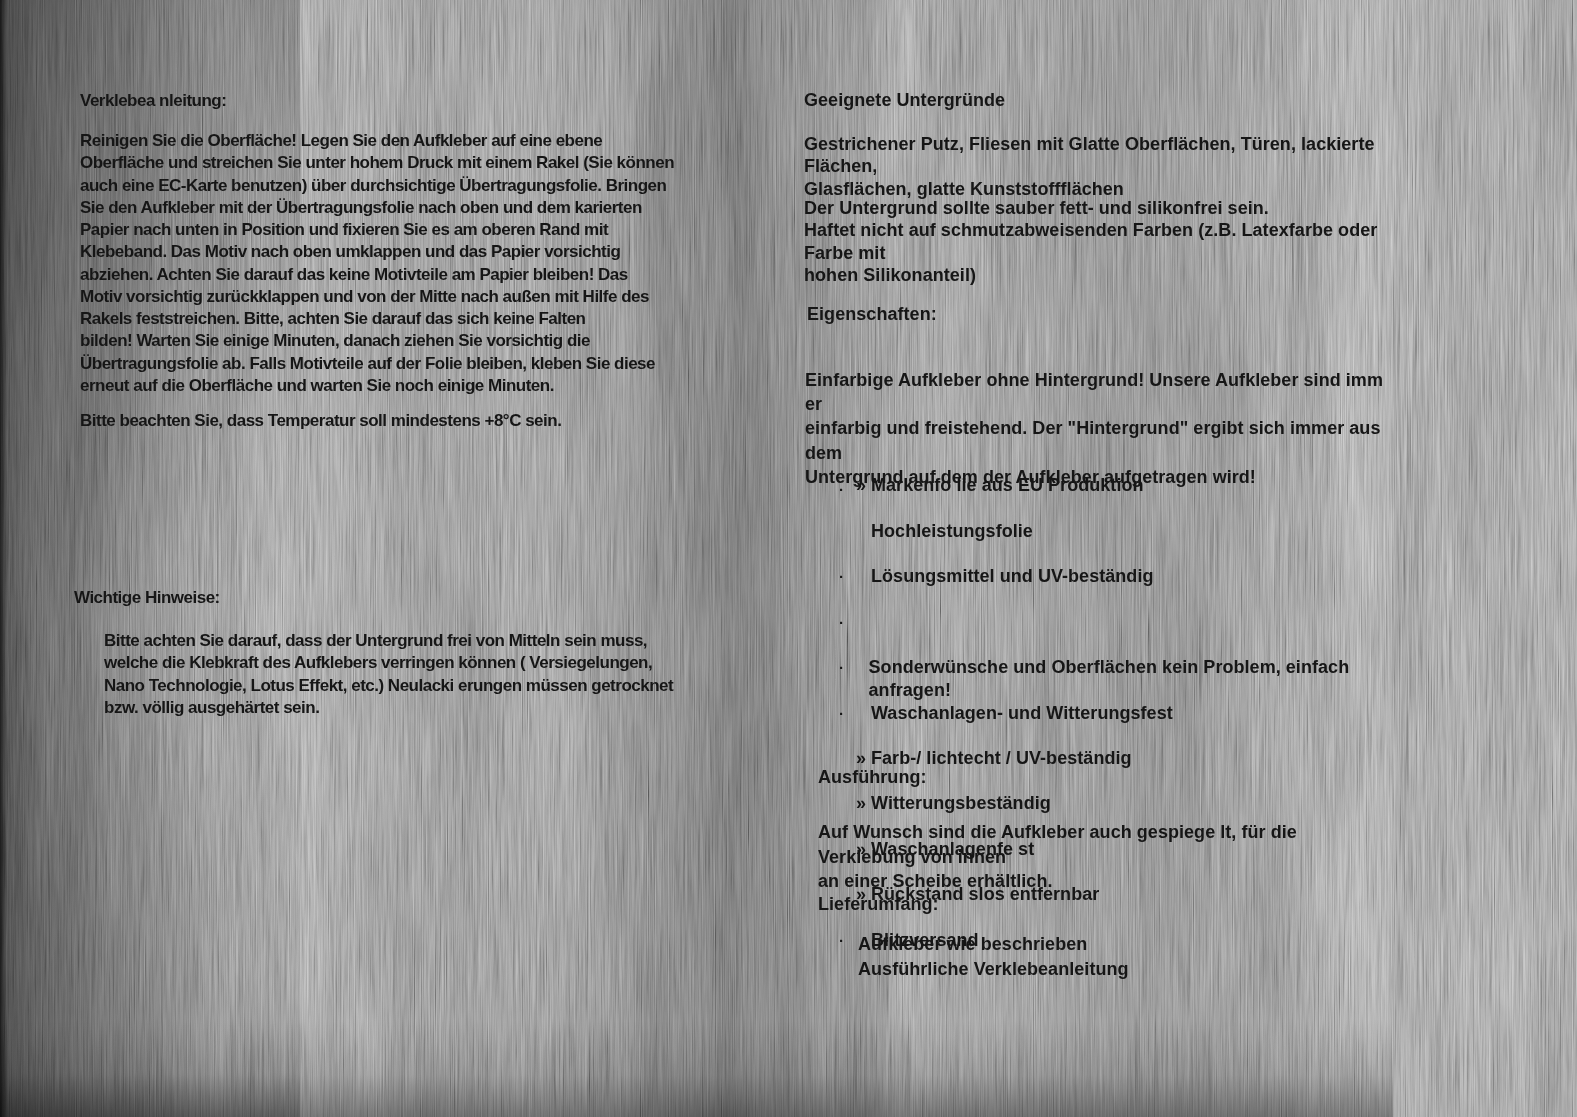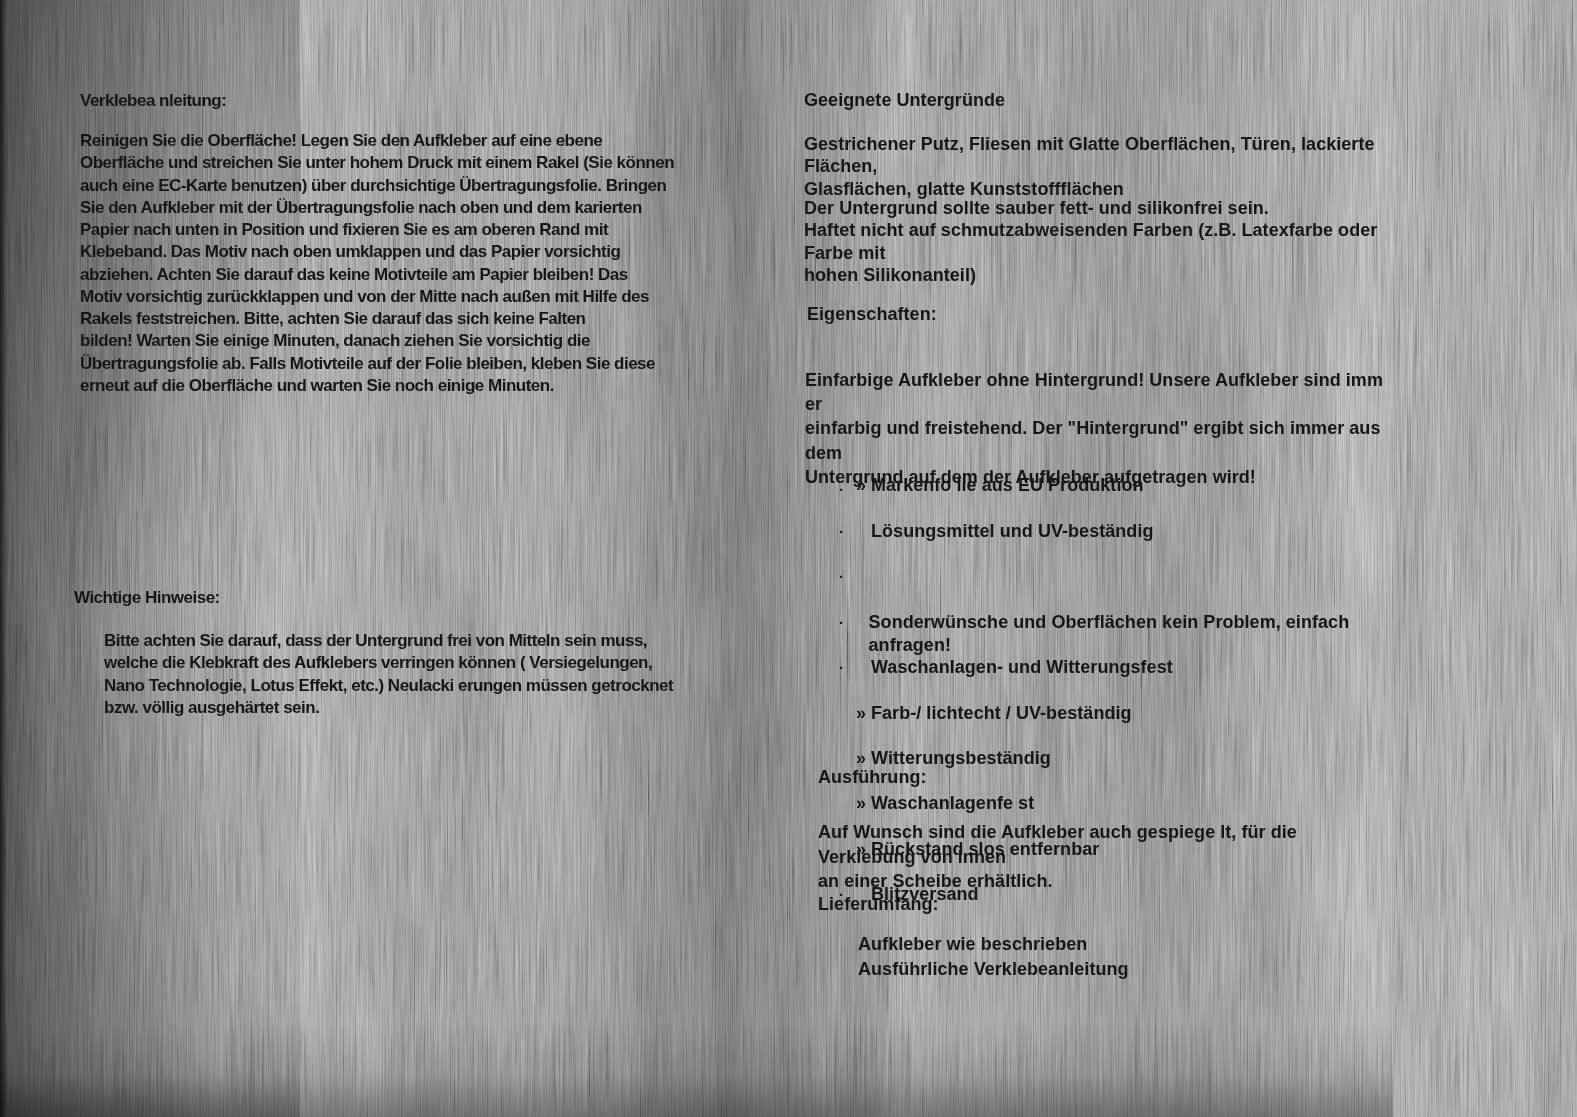--- a/index.html
+++ b/index.html
@@ -93,20 +93,21 @@
 Sie den Aufkleber mit der Übertragungsfolie nach oben und dem karierten
 Papier nach unten in Position und fixieren Sie es am oberen Rand mit
 Klebeband. Das Motiv nach oben umklappen und das Papier vorsichtig
 abziehen. Achten Sie darauf das keine Motivteile am Papier bleiben! Das
 Motiv vorsichtig zurückklappen und von der Mitte nach außen mit Hilfe des
 Rakels feststreichen. Bitte, achten Sie darauf das sich keine Falten
 bilden! Warten Sie einige Minuten, danach ziehen Sie vorsichtig die
 Übertragungsfolie ab. Falls Motivteile auf der Folie bleiben, kleben Sie diese
 erneut auf die Oberfläche und warten Sie noch einige Minuten.</div>
 
+    <div class="blk lcol" id="temp-note">Bitte beachten Sie, dass Temperatur soll mindestens +8°C sein.</div>
 
     <div class="blk lcol" id="heading-wichtig">Wichtige Hinweise:</div>
 
     <div class="blk lcol" id="para-hinweise">Bitte achten Sie darauf, dass der Untergrund frei von Mitteln sein muss,
 welche die Klebkraft des Aufklebers verringen können ( Versiegelungen,
 Nano Technologie, Lotus Effekt, etc.) Neulacki erungen müssen getrocknet
 bzw. völlig ausgehärtet sein.</div>
 
     <div class="blk rcol" id="heading-geeignete">Geeignete Untergründe</div>
 
@@ -121,20 +122,25 @@
 
     <div class="blk rcol" id="para-properties">Einfarbige Aufkleber ohne Hintergrund! Unsere Aufkleber sind imm er
 einfarbig und freistehend. Der "Hintergrund" ergibt sich immer aus dem
 Untergrund auf dem der Aufkleber aufgetragen wird!</div>
 
     <div class="blk rcol" id="feature-list">
       <div class="feature-row">
         <span class="dot">.</span>
         <span class="chev">»</span>
         <span class="txt">Markenfo lie aus EU Produktion</span>
+      </div>
+      <div class="feature-row">
+        <span class="dot"></span>
+        <span class="chev"></span>
+        <span class="txt">Hochleistungsfolie</span>
       </div>
       <div class="feature-row">
         <span class="dot">·</span>
         <span class="chev"></span>
         <span class="txt">Lösungsmittel und UV-beständig</span>
       </div>
       <div class="feature-row">
         <span class="dot">·</span>
         <span class="chev"></span>
       </div>

